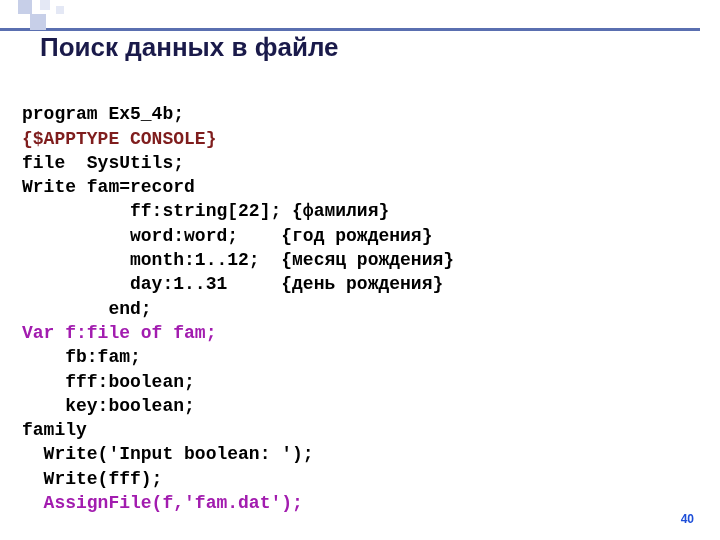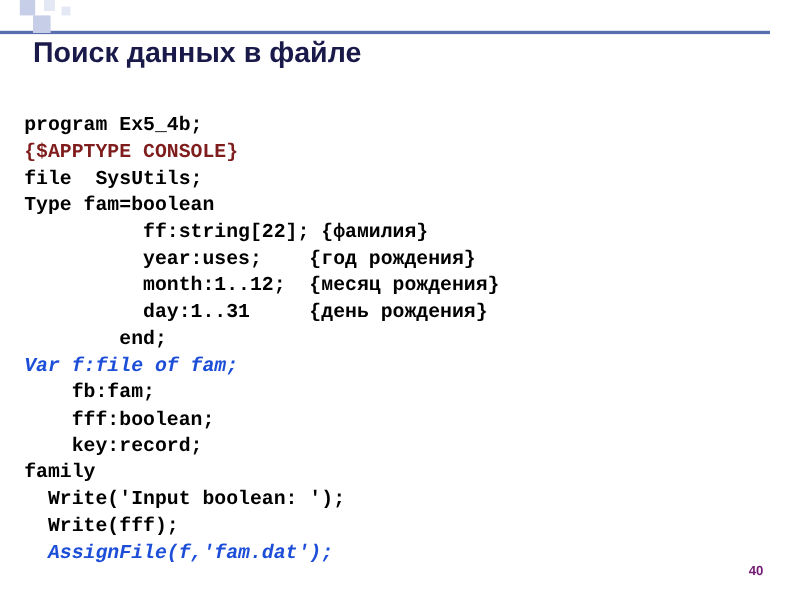--- a/index.html
+++ b/index.html
@@ -27,73 +27,73 @@
     height: 3px;
     background: #5a6fb0;
   }
   .sq {
     position: absolute;
     background: #c7cfe8;
   }
   .title {
     position: absolute;
     top: 32px;
-    left: 30px;
+    left: 40px;
     font-size: 26px;
     font-weight: bold;
     color: #1a1a4a;
   }
   .code {
     position: absolute;
     top: 78px;
     left: 22px;
     font-family: "Courier New", monospace;
     font-size: 18px;
     font-weight: bold;
     line-height: 1.35;
     white-space: pre;
     color: #000;
   }
   .green { color: #7f1d1d; }
-  .blue  { color: #1d4ed8; font-style: italic; }
+  .blue  { color: #a21caf; }
   .pagenum {
     position: absolute;
     bottom: 14px;
     right: 26px;
     font-size: 12px;
     font-weight: bold;
-    color: #701a75;
+    color: #1d4ed8;
   }
 </style>
 </head>
 <body>
 
 <div class="deco">
   <div class="bar"></div>
   <div class="sq" style="top:0;left:18px;width:14px;height:14px;"></div>
   <div class="sq" style="top:0;left:40px;width:10px;height:10px;background:#e4e8f5;"></div>
   <div class="sq" style="top:14px;left:30px;width:16px;height:16px;"></div>
   <div class="sq" style="top:6px;left:56px;width:8px;height:8px;background:#e4e8f5;"></div>
 </div>
 
 <div class="title">Поиск данных в файле</div>
 
 <div class="code">
 <span>program Ex5_4b;</span>
 <span class="green">{$APPTYPE CONSOLE}</span>
 <span>file  SysUtils;</span>
-<span>Type fam=boolean</span>
+<span>Write fam=record</span>
 <span>          ff:string[22]; {фамилия}</span>
-<span>          year:uses;    {год рождения}</span>
+<span>          word:word;    {год рождения}</span>
 <span>          month:1..12;  {месяц рождения}</span>
 <span>          day:1..31     {день рождения}</span>
 <span>        end;</span>
 <span class="blue">Var f:file of fam;</span>
 <span>    fb:fam;</span>
 <span>    fff:boolean;</span>
-<span>    key:record;</span>
+<span>    key:boolean;</span>
 <span>family</span>
 <span>  Write('Input boolean: ');</span>
 <span>  Write(fff);</span>
 <span class="blue">  AssignFile(f,'fam.dat');</span>
 </div>
 
 <div class="pagenum">40</div>
 
 </body></html>

